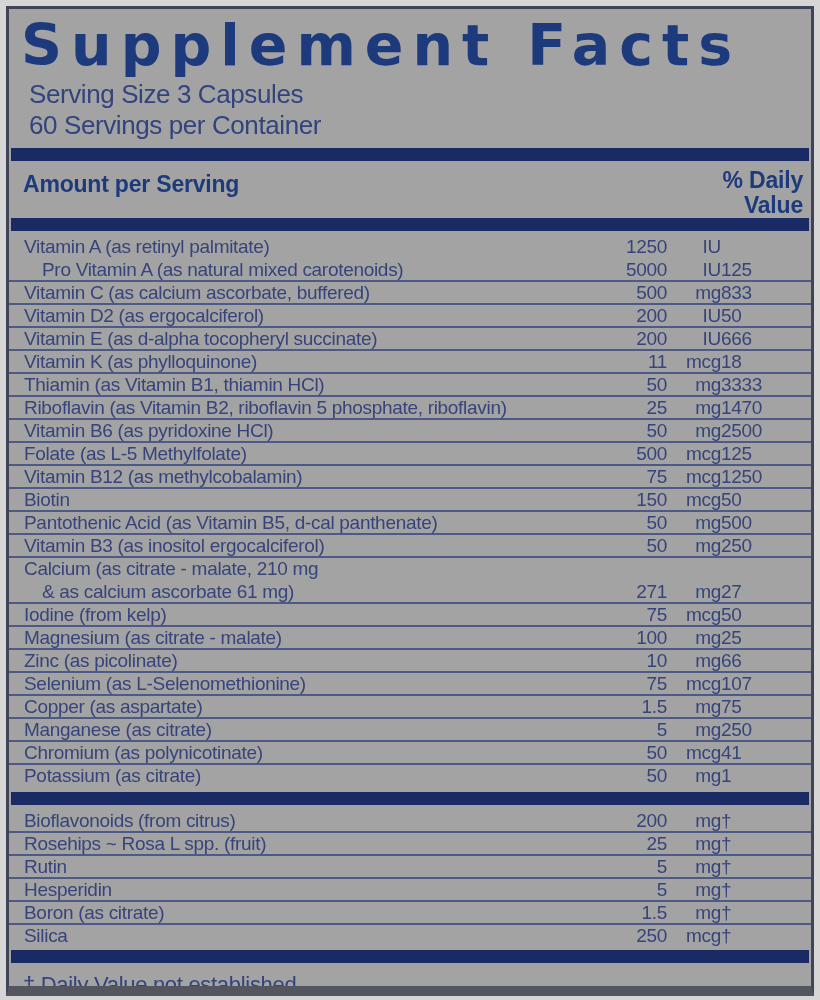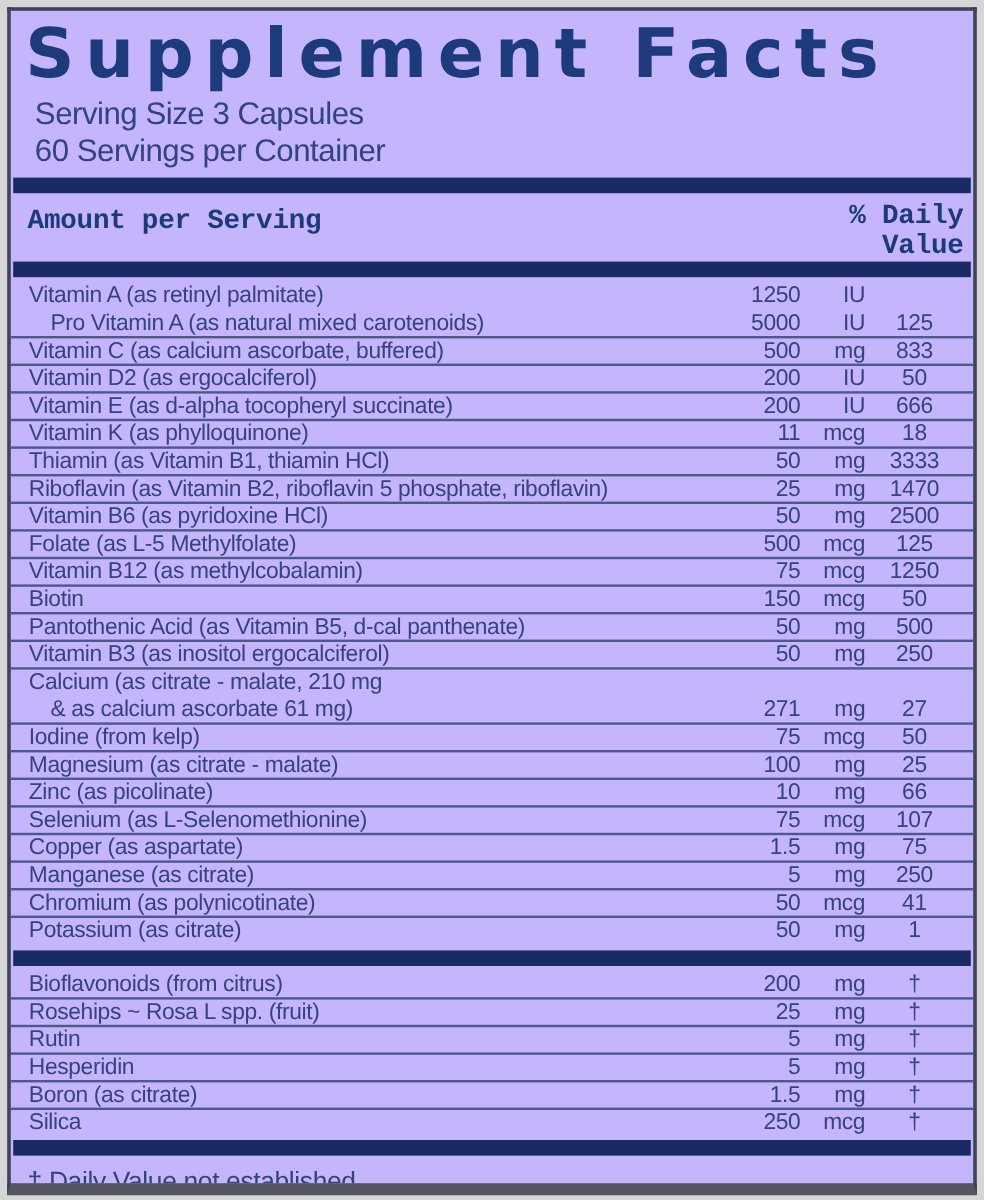--- a/index.html
+++ b/index.html
@@ -5,21 +5,21 @@
   * { margin:0; padding:0; box-sizing:border-box; }
   html,body { width:820px; height:1000px; overflow:hidden; }
   body {
     background: var(--outer-bg, #d6d6d6);
     font-family: "Liberation Sans", sans-serif;
     padding: 6px 6px 0 6px;
   }
   .frame {
     width: 808px;
     height: 990px;
-    background: #c4b5fd;
+    background: #a3a3a3;
     border: 3px solid var(--frame-border, #3f4459);
     border-bottom: 10px solid #53565f;
     overflow: hidden;
   }
   .title {
     font-family: "DejaVu Sans", "Liberation Sans", sans-serif;
     font-weight: 700;
     font-size: 57px;
     letter-spacing: 9px;
     color: var(--title, #1d3a7c);
@@ -40,21 +40,20 @@
     background: var(--navy-bar, #1a2a64);
     margin: 0 2px;
   }
   .bar1 { margin-top: 9px; }
   .colhead {
     display: flex;
     justify-content: space-between;
     align-items: flex-start;
     padding: 7px 8px 4px 14px;
     height: 57px;
-    font-family: Liberation Mono, monospace;
   }
   .colhead .left {
     font-weight: bold;
     font-size: 23px;
     color: var(--title, #1c2f6b);
     letter-spacing: -0.2px;
     padding-top: 3px;
   }
   .colhead .right {
     font-weight: bold;
@@ -74,21 +73,21 @@
     line-height: 21px;
     letter-spacing: -0.3px;
     color: var(--text, #37447b);
     border-bottom: 2px solid transparent;
   }
   .row.u { border-bottom: 2px solid var(--rule, #4d5987); }
   .c-name { flex: 1; padding-left: 15px; white-space: nowrap; overflow: hidden; }
   .row.ind .c-name { padding-left: 33px; }
   .c-amt  { width: 72px; text-align: right; }
   .c-unit { width: 54px; text-align: right; padding-left: 9px; }
-  .c-pct  { width: 90px; text-align: center; padding-right: 8px; }
+  .c-pct  { width: 90px; text-align: left; padding-right: 8px; }
   .bar3 { margin-top: 4px; }
   .bar4 { margin-top: 2px; }
   .footnote {
     color: var(--text-mid, #32437e);
     font-size: 22px;
     letter-spacing: -0.3px;
     padding: 9px 0 0 14px;
   }
 </style>
 </head>

